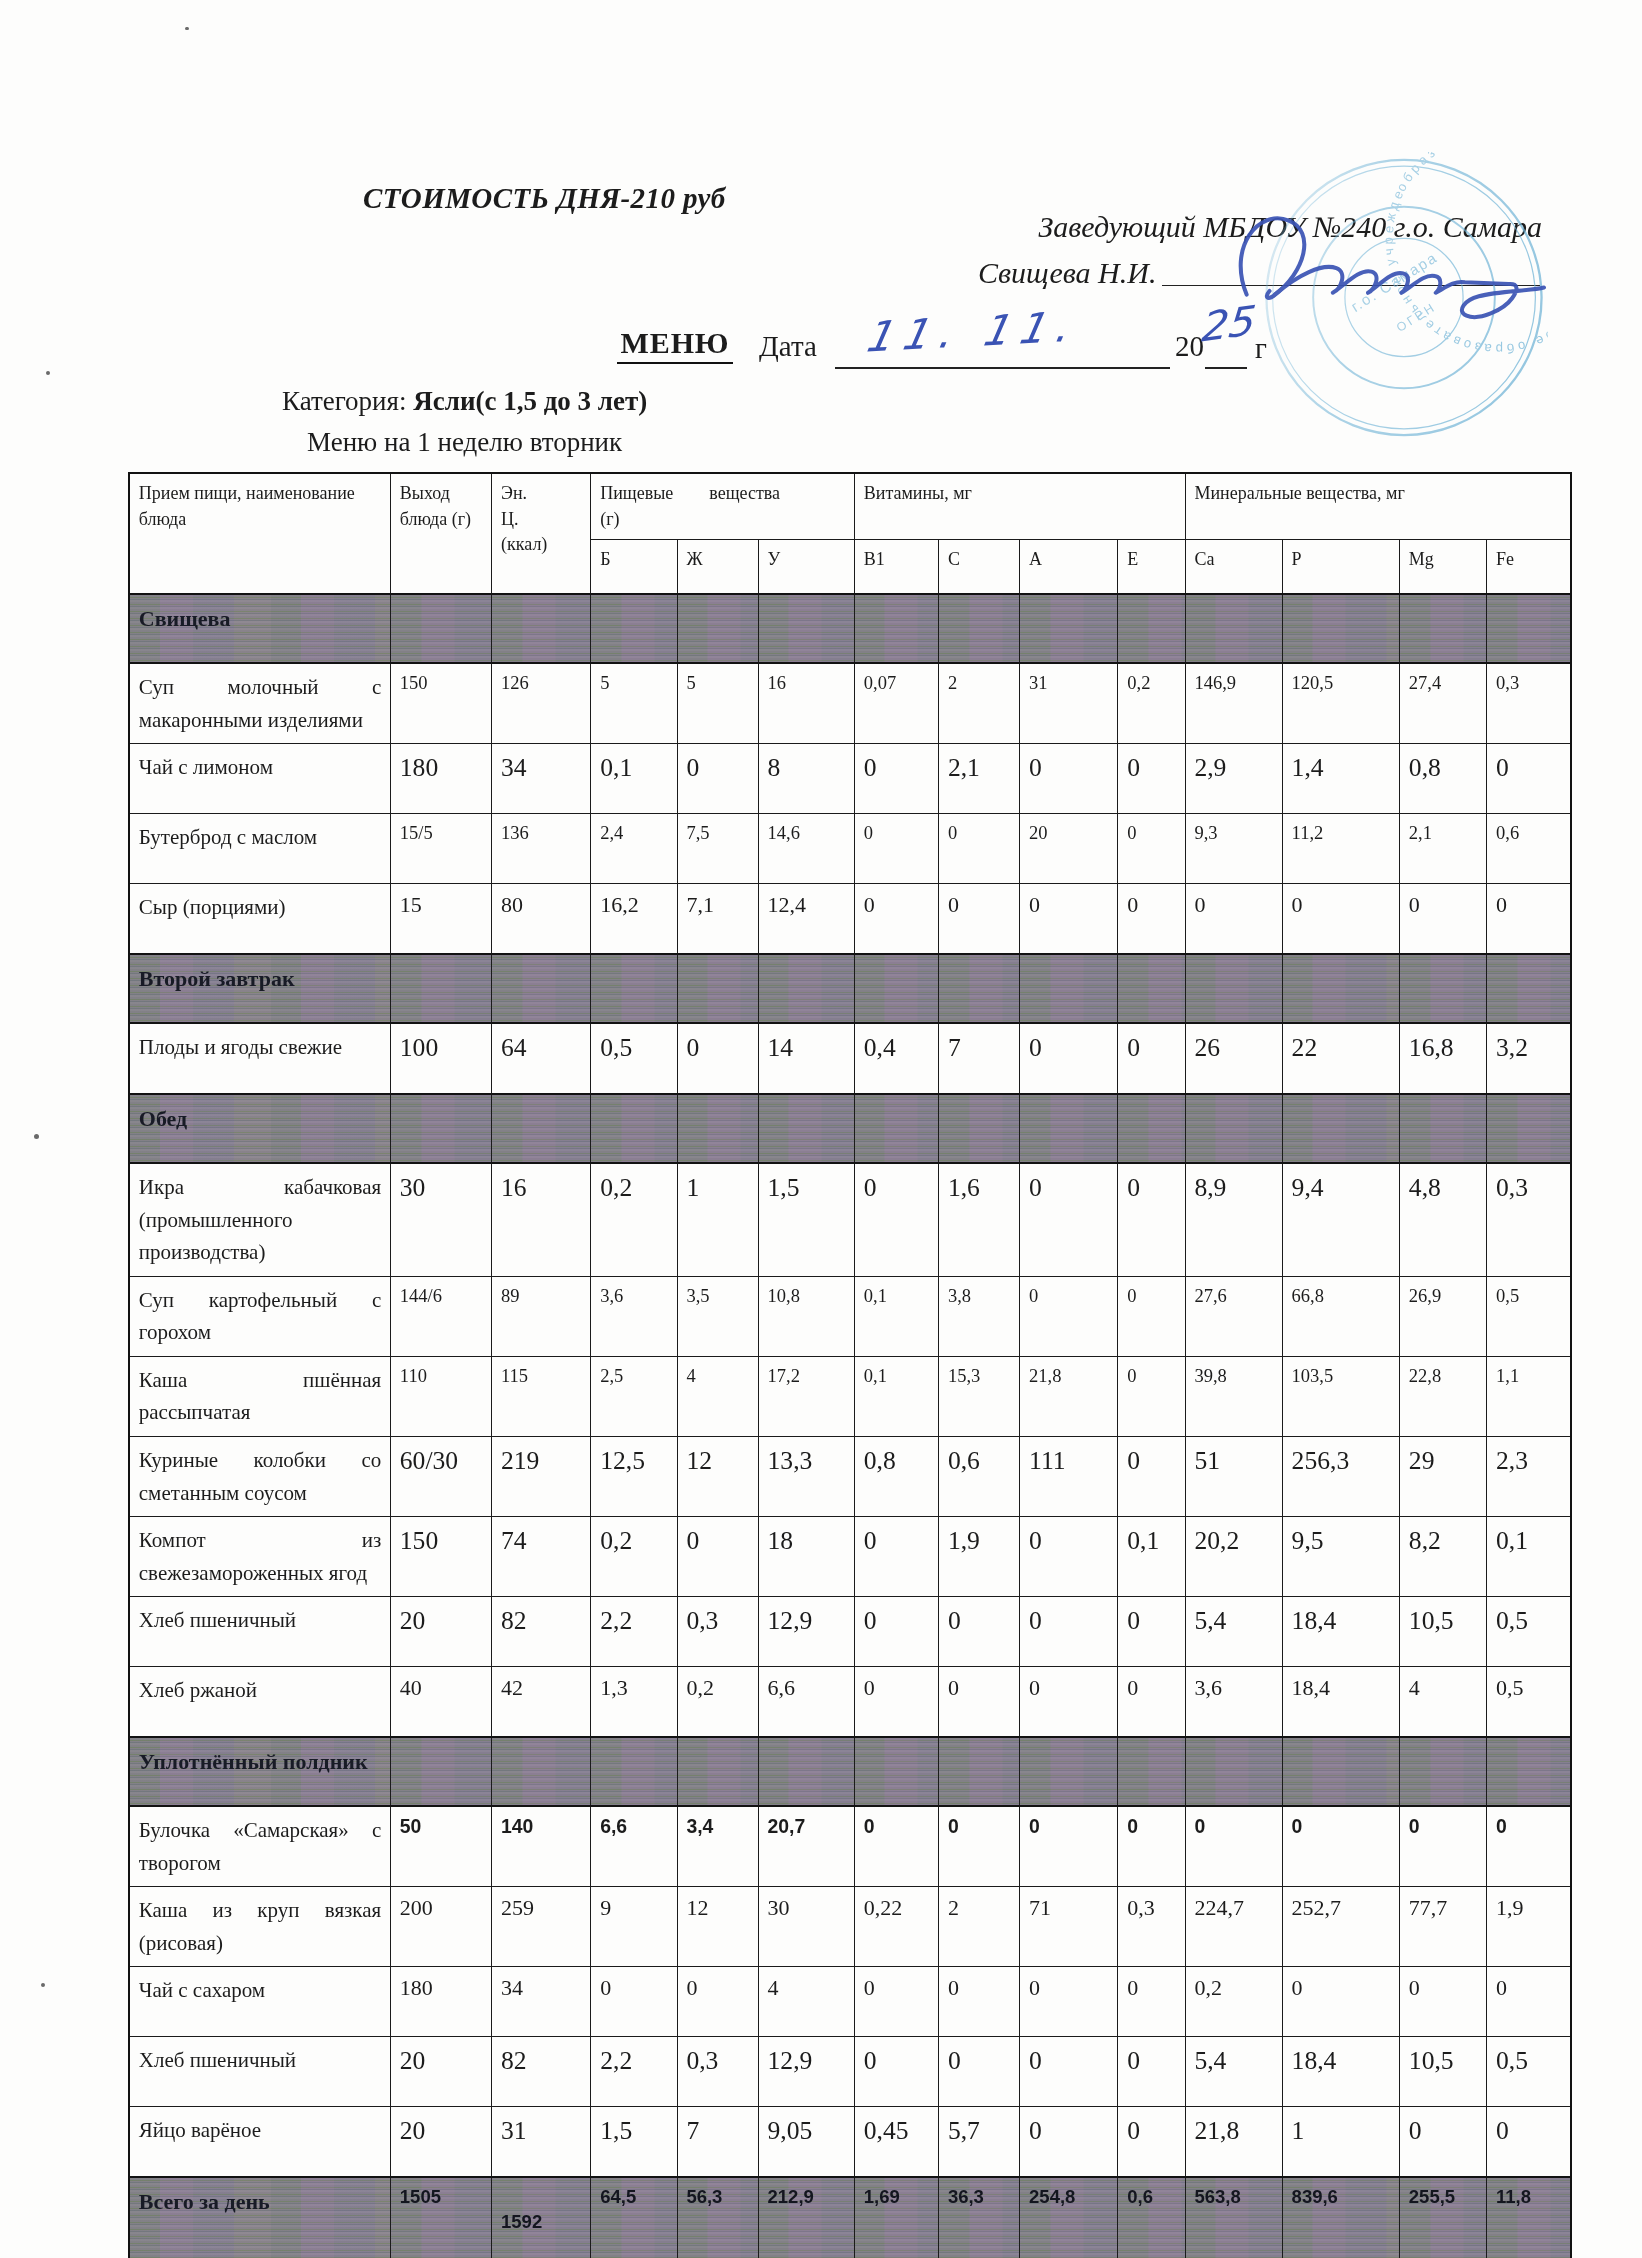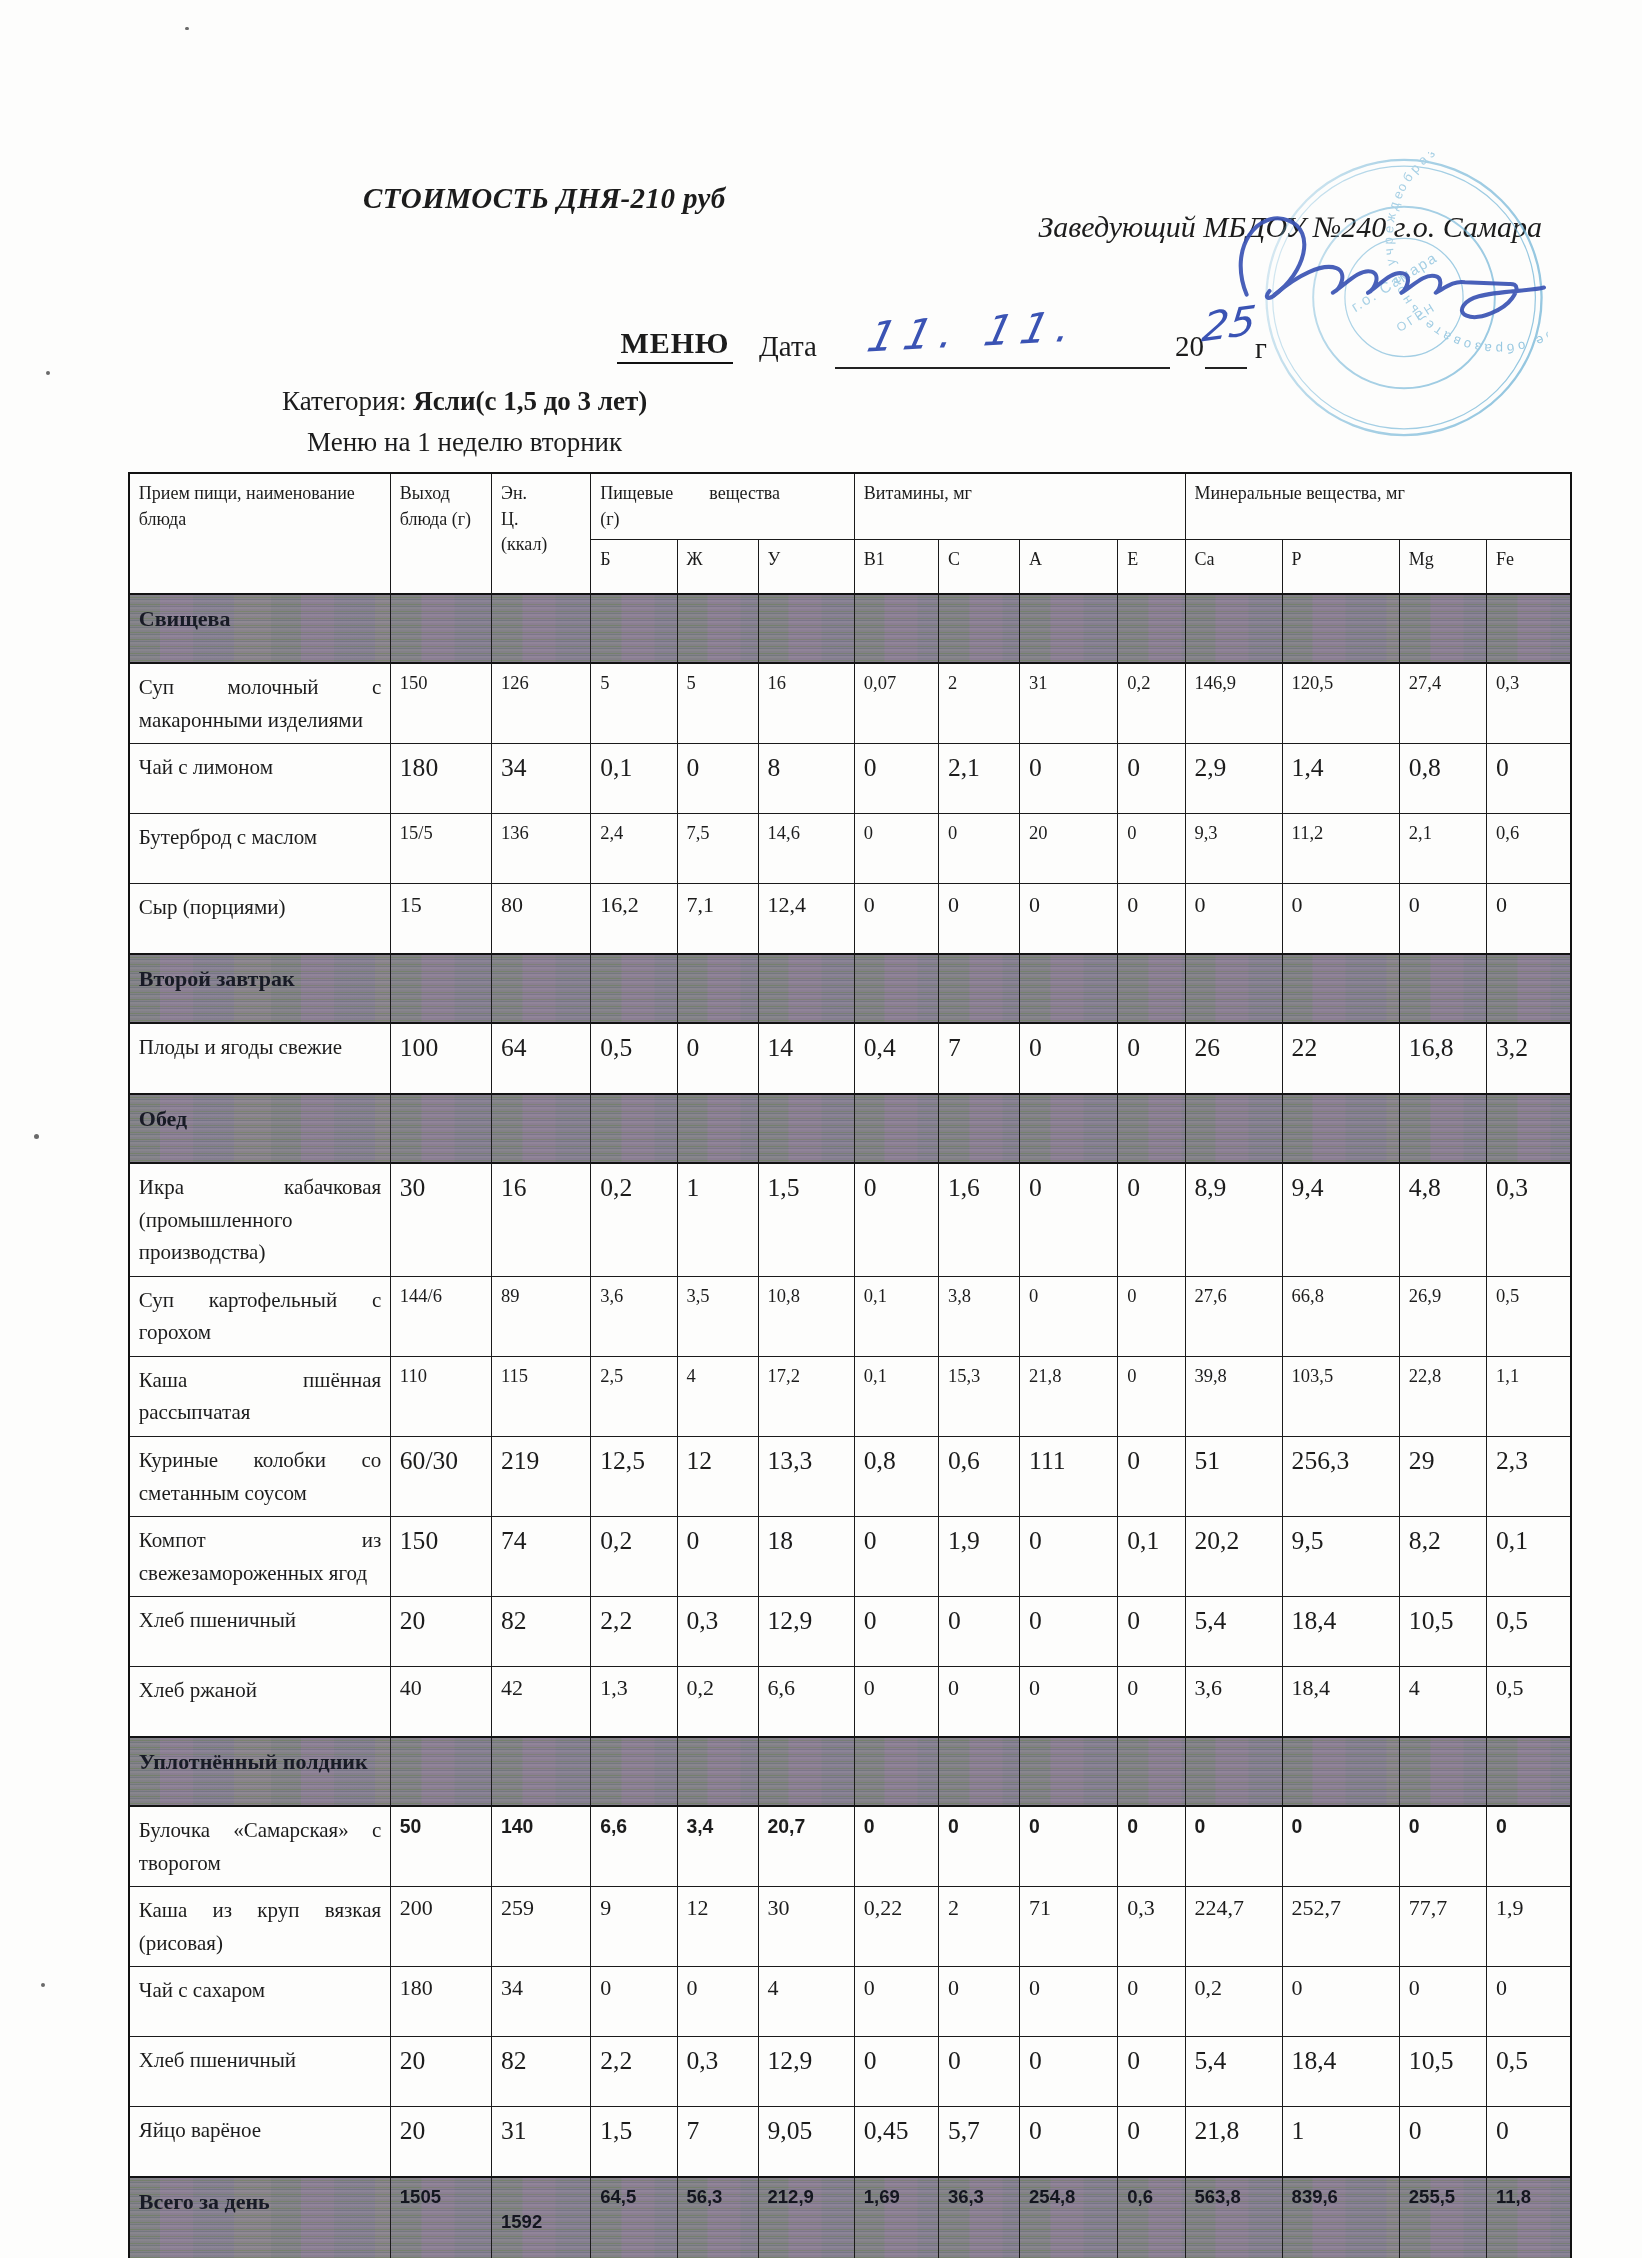--- a/index.html
+++ b/index.html
@@ -96,20 +96,24 @@
 </style>
 </head>
 <body>
 
 <div class="page">
 
   <div class="cost-line">СТОИМОСТЬ ДНЯ-210  руб</div>
 
   <div class="director-line">Заведующий МБДОУ №240 г.о. Самара</div>
 
+  <div class="director-name-row">
+    <span class="director-name">Свищева Н.И.</span>
+    <span class="sig-line"></span>
+  </div>
 
   <svg class="stamp" viewBox="0 0 326 330">
     <defs>
       <linearGradient id="fadeg" x1="0" y1="0" x2="1" y2="0.25">
         <stop offset="0" stop-color="#ffffff" stop-opacity="0.25"></stop>
         <stop offset="0.45" stop-color="#ffffff" stop-opacity="0.8"></stop>
         <stop offset="1" stop-color="#ffffff" stop-opacity="1"></stop>
       </linearGradient>
       <mask id="fadem">
           <rect x="0" y="0" width="326" height="330" fill="url(#fadeg)"></rect>

